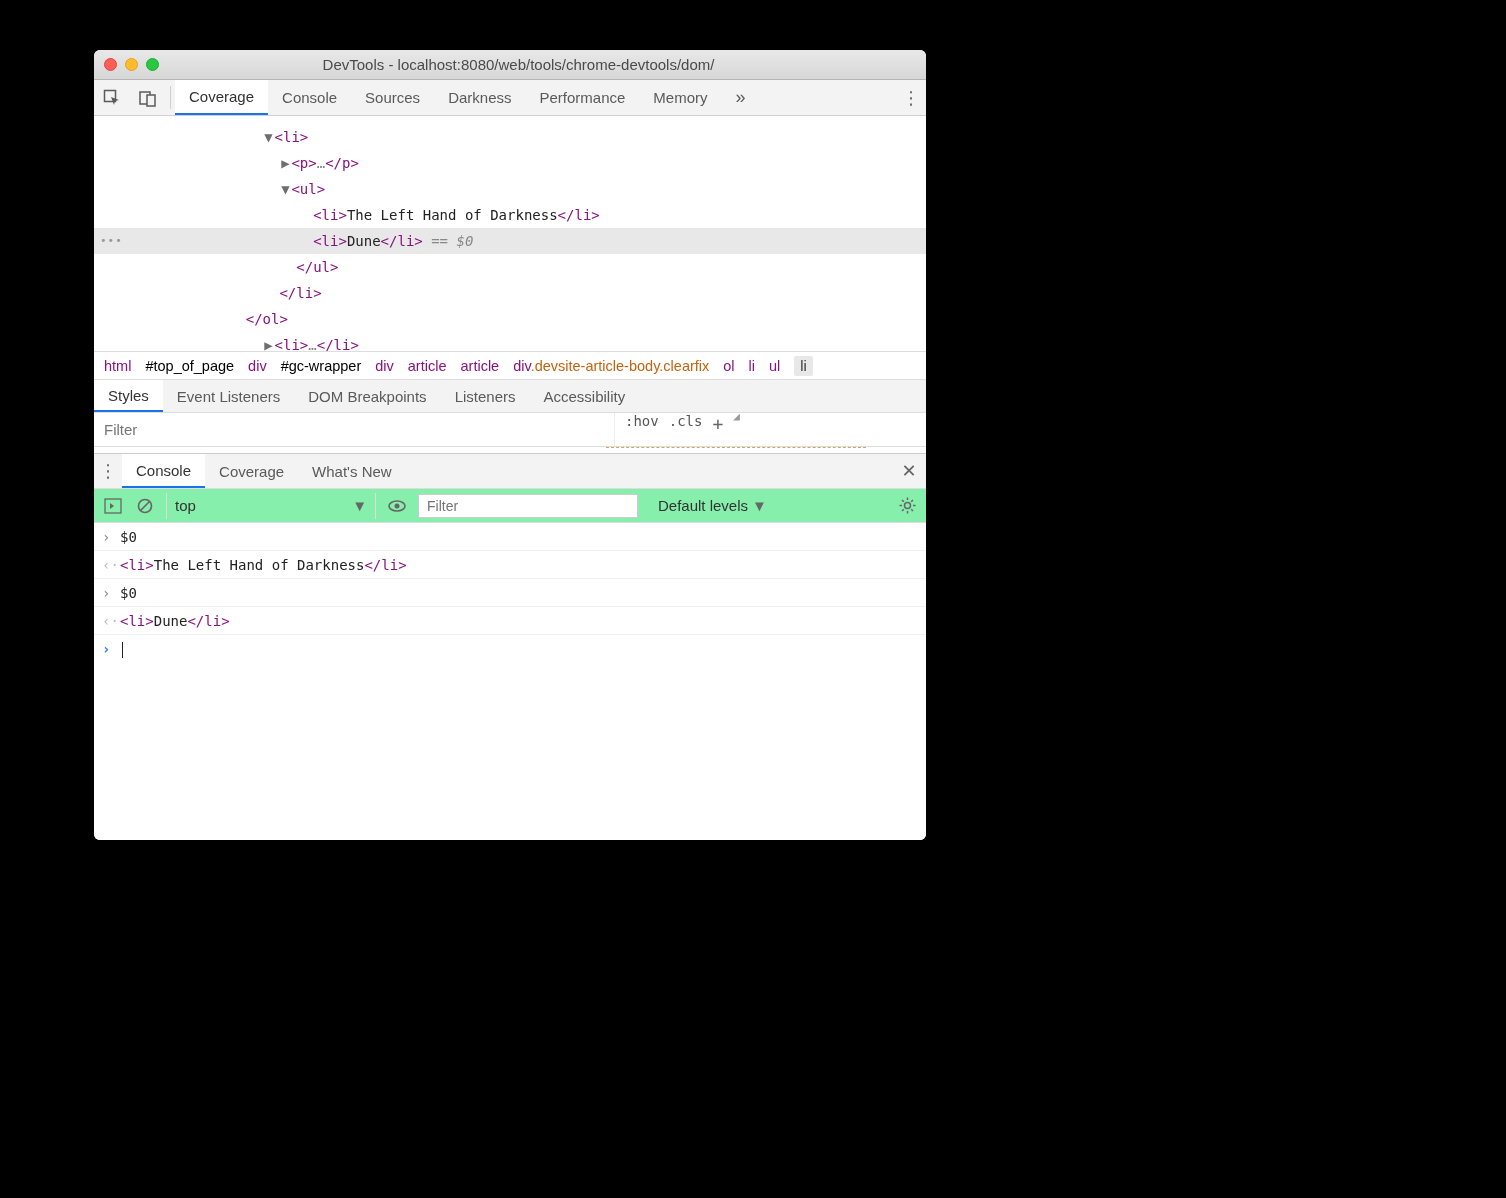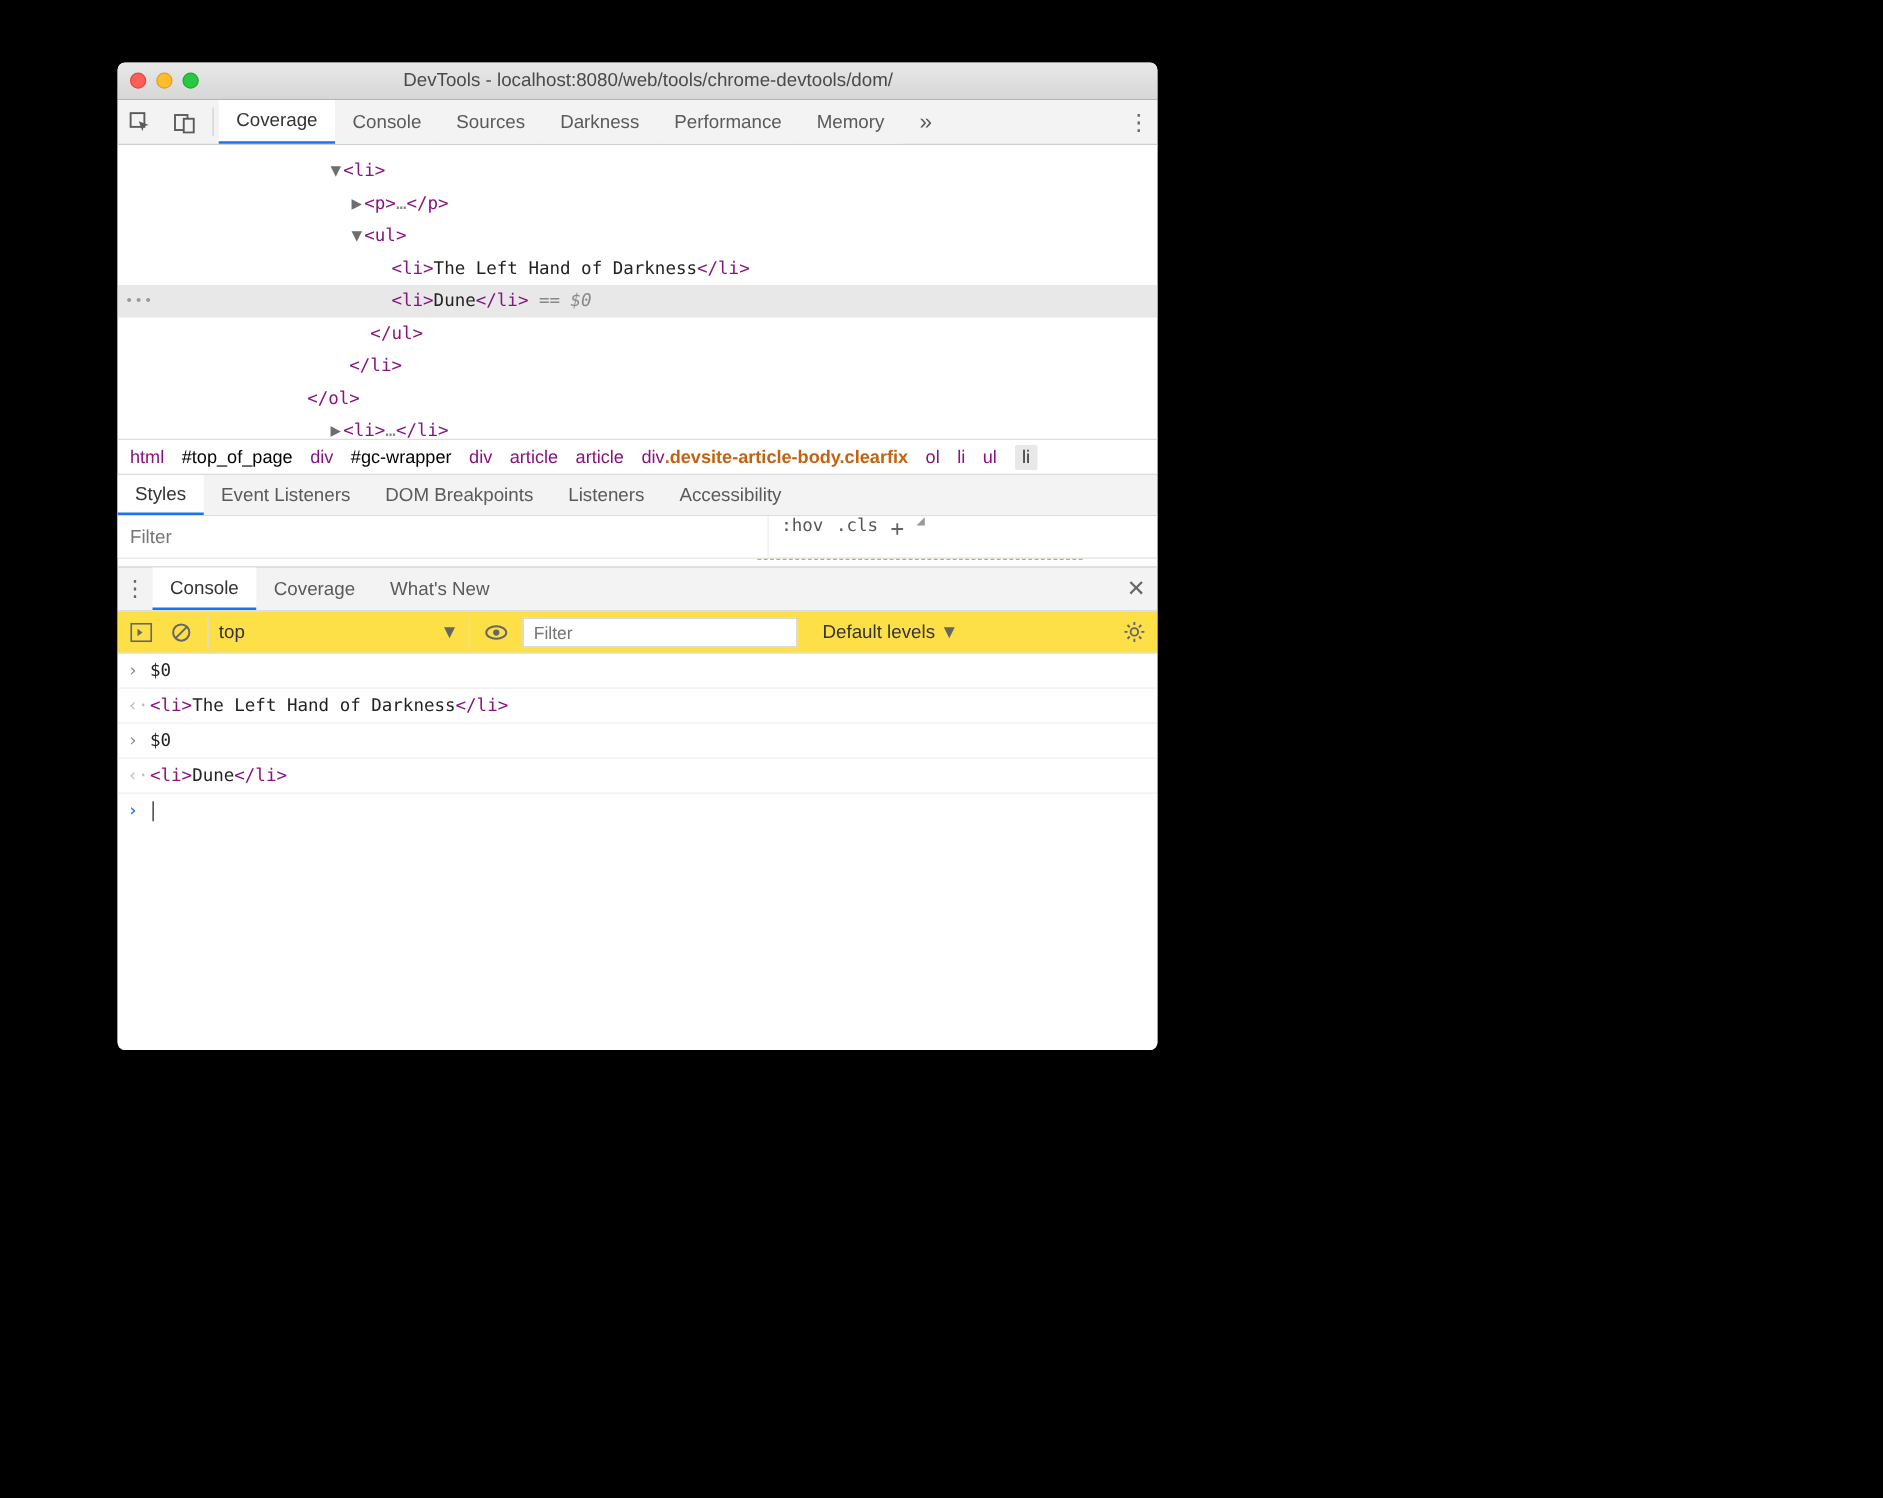--- a/index.html
+++ b/index.html
@@ -99,21 +99,21 @@
     padding:0 10px;
     font-size:14.5px;
     color:#881280;
     flex-shrink:0;
     background:#fff;
     overflow:hidden;
   }
   .breadcrumb .bc { cursor:pointer; white-space:nowrap;}
   .breadcrumb .bc.dark { color:#000000; }
   .breadcrumb .bc.last { background:#e8e8e8; color:#333; padding:2px 6px; border-radius:2px;}
-  .breadcrumb .attr { color:#c46210;font-weight:bold; }
+  .breadcrumb .attr { color:#c46210; }
   .sub-tabs {
     height:34px;
     border-top:1px solid #ddd;
     border-bottom:1px solid #ddd;
     display:flex;
     align-items:stretch;
     background:#f3f3f3;
     flex-shrink:0;
   }
   .sub-tabs .stab { padding:0 14px; display:flex; align-items:center; font-size:15px; color:#5a5a5a; cursor:pointer;}
@@ -152,21 +152,21 @@
   .drawer-tabs .dtab { padding:0 14px; display:flex; align-items:center; font-size:15px; color:#5a5a5a; cursor:pointer;}
   .drawer-tabs .dtab.active { color:#333; background:#fff; border-bottom:2px solid #1a73e8;}
   .drawer-tabs .close { width:34px; display:flex; align-items:center; justify-content:center; color:#666; font-size:18px; cursor:pointer;}
   .console-toolbar {
     height:34px;
     display:flex;
     align-items:center;
     gap:10px;
     padding:0 8px;
     border-bottom:1px solid #ddd;
-    background:#fde047;
+    background:#86efac;
     flex-shrink:0;
   }
   .ctb-icon { width:22px; height:22px; display:flex; align-items:center; justify-content:center; color:#666;}
   .ctx-sel { display:flex; align-items:center; gap:6px; padding:0 8px; height:26px; border-left:1px solid #ddd; border-right:1px solid #ddd; font-size:15px; color:#333; min-width:210px; justify-content:space-between;}
   .ctx-sel .caret { color:#666; }
   .cfilter { height:24px; width:220px; border:1px solid #ccc; padding:0 8px; font-size:14px; color:#888; background:#fff;}
   .levels { display:flex; align-items:center; gap:4px; font-size:15px; color:#333; margin-left:10px;}
   .levels .caret { color:#666;}
   .gear { width:22px; display:flex; align-items:center; justify-content:center; color:#666; font-size:17px;}
   .console-body {

